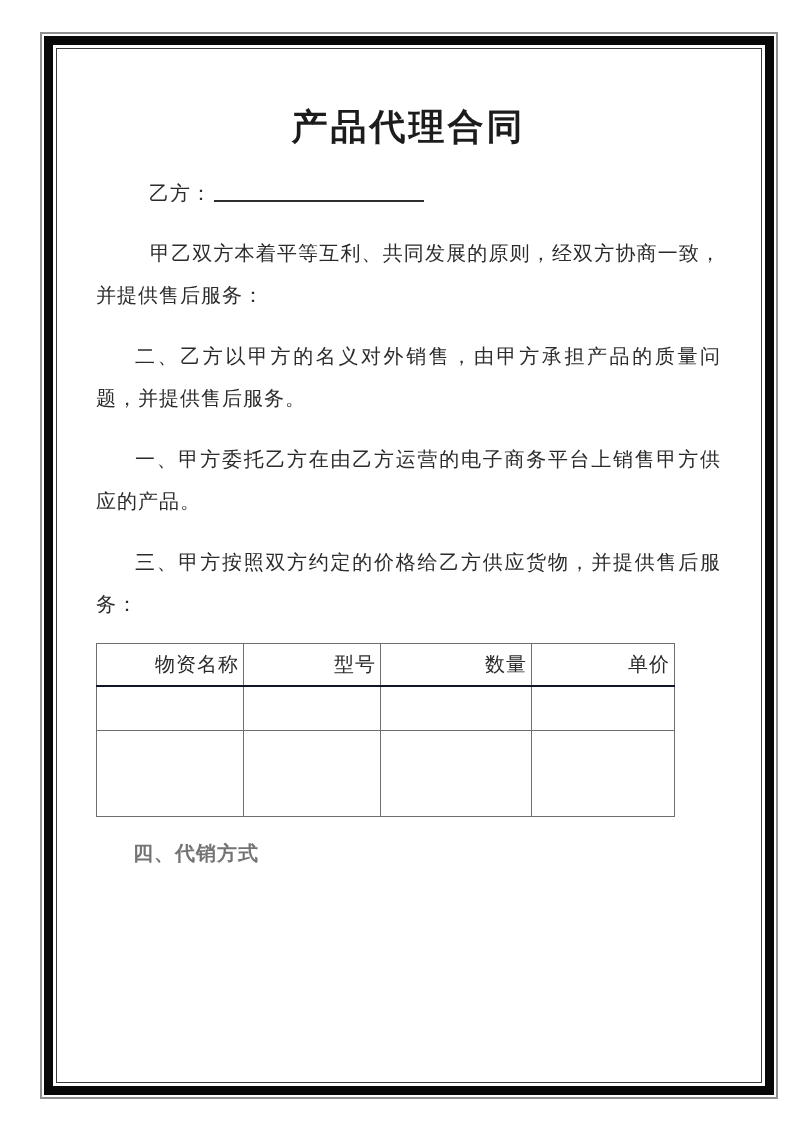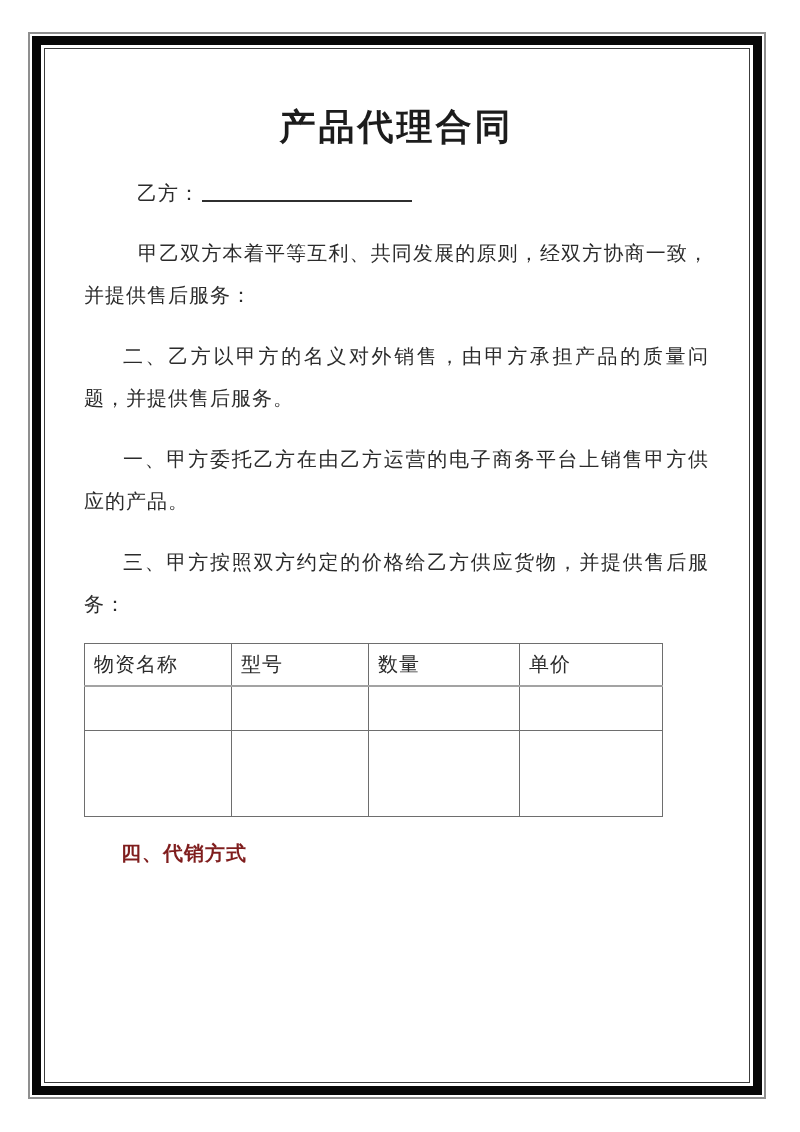--- a/index.html
+++ b/index.html
@@ -4,21 +4,21 @@
 <style>
   html, body { margin: 0; padding: 0; }
   body {
     width: 800px; height: 1132px;
     background: #ffffff;
     position: relative;
     font-family: "Liberation Serif", "DejaVu Serif", serif;
   }
   
   .frame-outer {
-    position: absolute; left: 28px; top: 32px;
+    position: absolute; left: 40px; top: 32px;
     width: 738px; height: 1067px;
     border: 2px solid #8f8f8f;
     box-sizing: border-box;
   }
   .frame-band {
     position: absolute; inset: 2px;
     border: 9px solid #070707;
   }
   .frame-inner {
     position: absolute; inset: 3px;
@@ -78,30 +78,30 @@
   .goods col.c4 { width: 143px; }
   .goods th, .goods td {
     border: 1px solid #6e6e6e;
     font-weight: normal;
     text-align: left;
     padding: 0 4px 0 9px;
     font-size: 20px;
     letter-spacing: 1px;
     color: #2b2b2b;
   }
-  .goods thead th { height: 41px; border-bottom: 2px solid #a3a3a3; }
+  .goods thead th { height: 41px; border-bottom: 2px solid #0f172a; text-align: right; }
   .goods tr.row-mid td { height: 43px; }
   .goods tr.row-big td { height: 85px; }
   .section-heading {
     margin-top: 21px;
     padding-left: 37px;
     font-weight: bold;
     font-size: 20px;
     line-height: 30px;
-    color: #7f1d1d;
+    color: #737373;
   }
 </style>
 </head>
 <body>
 
 <div class="frame-outer">
   <div class="frame-band">
     <div class="frame-inner">
       <div class="content">
 

